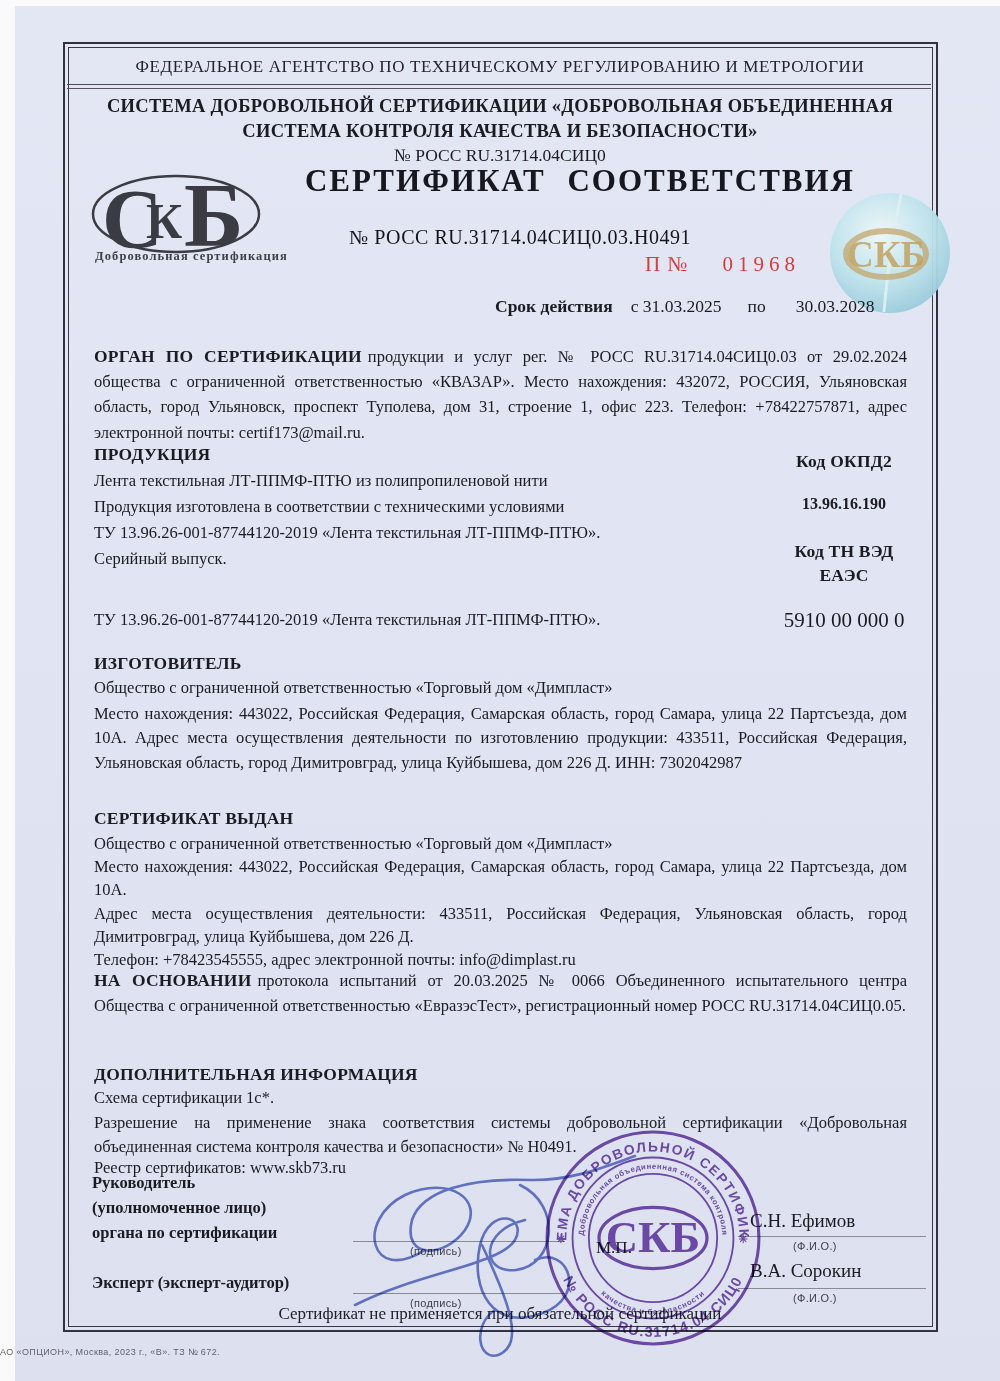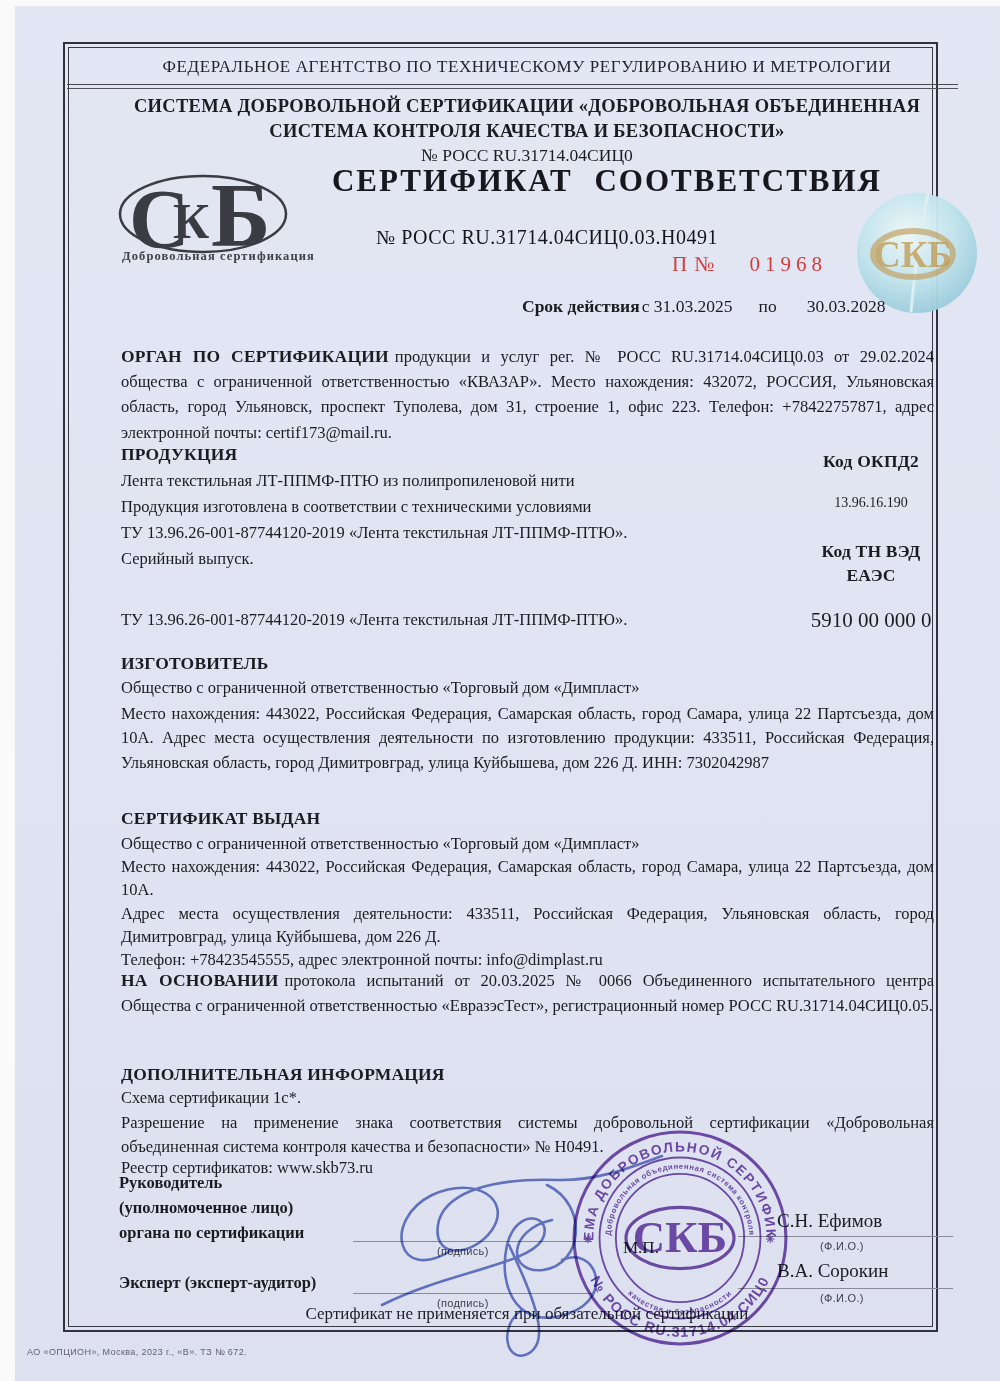--- a/index.html
+++ b/index.html
@@ -3,33 +3,33 @@
 <meta charset="utf-8">
 <style>
   html,body{margin:0;padding:0;}
   body{width:1000px;height:1381px;background:#fbfbfb;font-family:"Liberation Serif",serif;color:#1b1b22;position:relative;overflow:hidden;}
   #page{position:absolute;left:0;top:0;width:1000px;height:1381px;
         background:linear-gradient(180deg,#e3e6f3 0%,#e0e3f1 55%,#dde1ef 100%);}
   #page::before{content:"";position:absolute;left:0;top:0;width:15px;height:100%;background:#fafafa;}
   #page::after{content:"";position:absolute;left:0;top:0;width:100%;height:6px;background:#fafafa;}
   .frame{position:absolute;left:63px;top:42px;width:871px;height:1286px;border:2px solid #32323e;}
   .frame-inner{position:absolute;left:3px;top:3px;right:3px;bottom:3px;border:1px solid #3a3a46;}
-  .abs{position:absolute;padding-left:27px;}
+  .abs{position:absolute;}
   .b{font-weight:bold;}
   .agency{left:70px;top:57px;width:860px;font-size:17px;letter-spacing:.6px;color:#23232e;text-align:center;}
   .rule2{left:67px;top:84px;width:864px;height:3px;border-top:1px solid #4a4a56;border-bottom:1px solid #55505c;}
   .sys1{left:70px;top:96px;width:860px;font-size:18.5px;font-weight:bold;text-align:center;letter-spacing:.3px;}
   .sys2{left:70px;top:121px;width:860px;font-size:18.5px;font-weight:bold;text-align:center;letter-spacing:.3px;}
   .sysnum{left:70px;top:145px;width:860px;font-size:17.5px;text-align:center;}
   .doc-title{left:270px;top:163px;width:620px;font-size:31px;font-weight:bold;text-align:center;letter-spacing:2px;word-spacing:12px;color:#17171f;}
   .cert-num{left:290px;top:226px;width:460px;font-size:20px;text-align:center;letter-spacing:.5px;color:#14141c;}
   .form-row{left:645px;top:252px;font-size:21px;color:#d43d3d;letter-spacing:1px;}
   .form-row .num{margin-left:34px;letter-spacing:5px;}
   .validity{left:495px;top:296px;width:414px;font-size:17.5px;}
-  .validity .g1{margin-left:2px;} .validity .g2{margin-left:26px;} .validity .g3{margin-left:30px;}
+  .validity .g1{margin-left:18px;} .validity .g2{margin-left:26px;} .validity .g3{margin-left:30px;}
   .para{font-size:16.5px;line-height:25.2px;text-align:justify;}
   .para .lbl{font-weight:bold;font-size:17.5px;padding-right:6px;letter-spacing:.2px;}
   .sec-h{font-size:17.5px;font-weight:bold;letter-spacing:.2px;}
   .line{font-size:16.5px;}
   .codes{width:158px;text-align:center;}
   .sig-line{border-bottom:1px solid #8b8b96;height:0;}
   .small-cap{font-size:11px;font-family:"Liberation Sans",sans-serif;color:#3e3e48;letter-spacing:.3px;}
   .name{font-size:19px;}
   .role{font-size:16.5px;font-weight:bold;line-height:25px;}
   .logo-caption{font-size:12.5px;font-family:Liberation Serif, serif;font-weight:bold;color:#3f3f49;letter-spacing:1.1px;}
@@ -98,21 +98,21 @@
 
   <div class="abs sec-h" style="left:94px;top:444px;">ПРОДУКЦИЯ</div>
   <div class="abs" style="left:94px;top:468px;width:650px;">
     <div class="line" style="line-height:26px;">Лента текстильная ЛТ-ППМФ-ПТЮ из полипропиленовой нити</div>
     <div class="line" style="line-height:26px;">Продукция изготовлена в соответствии с техническими условиями</div>
     <div class="line" style="line-height:26px;">ТУ 13.96.26-001-87744120-2019 «Лента текстильная ЛТ-ППМФ-ПТЮ».</div>
     <div class="line" style="line-height:26px;">Серийный выпуск.</div>
   </div>
 
   <div class="abs codes sec-h" style="left:765px;top:451px;">Код ОКПД2</div>
-  <div class="abs codes" style="left:765px;top:495px;font-size:14px;">13.96.16.190</div>
+  <div class="abs codes" style="left:765px;top:495px;font-size:16px;font-weight:bold;">13.96.16.190</div>
   <div class="abs codes sec-h" style="left:765px;top:541px;">Код ТН ВЭД</div>
   <div class="abs codes sec-h" style="left:765px;top:565px;">ЕАЭС</div>
   <div class="abs codes" style="left:765px;top:608px;font-size:21px;">5910 00  000 0</div>
 
   <div class="abs line" style="left:94px;top:610px;width:650px;">ТУ 13.96.26-001-87744120-2019 «Лента текстильная ЛТ-ППМФ-ПТЮ».</div>
 
   <div class="abs sec-h" style="left:94px;top:653px;">ИЗГОТОВИТЕЛЬ</div>
   <div class="abs line" style="left:94px;top:678px;width:813px;">Общество с ограниченной ответственностью «Торговый дом «Димпласт»</div>
   <div class="abs para" style="left:94px;top:702px;width:813px;line-height:24.3px;">Место нахождения: 443022, Российская Федерация, Самарская область, город Самара, улица 22 Партсъезда, дом 10А. Адрес места осуществления деятельности по изготовлению продукции: 433511, Российская Федерация, Ульяновская область, город Димитровград, улица Куйбышева, дом 226 Д. ИНН: 7302042987</div>
 

